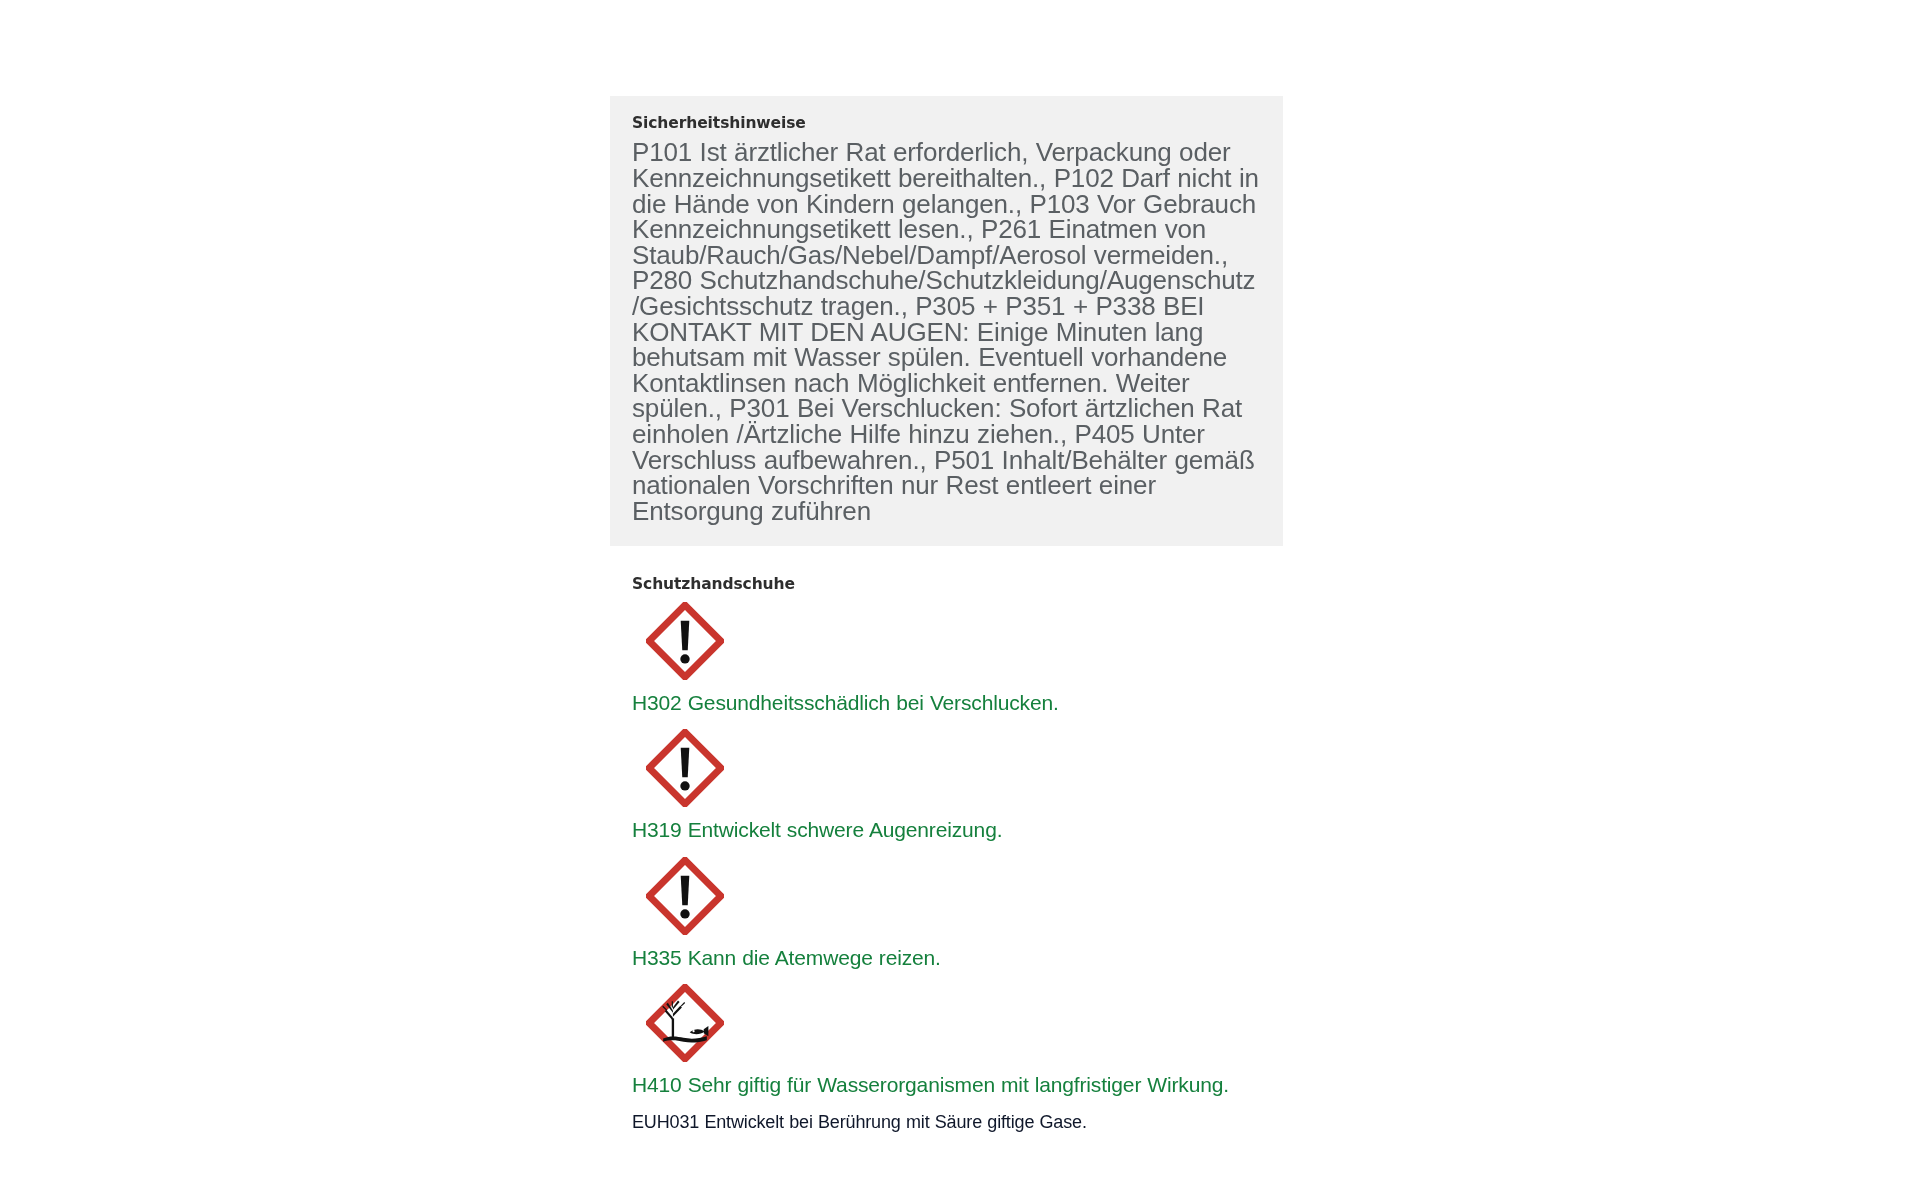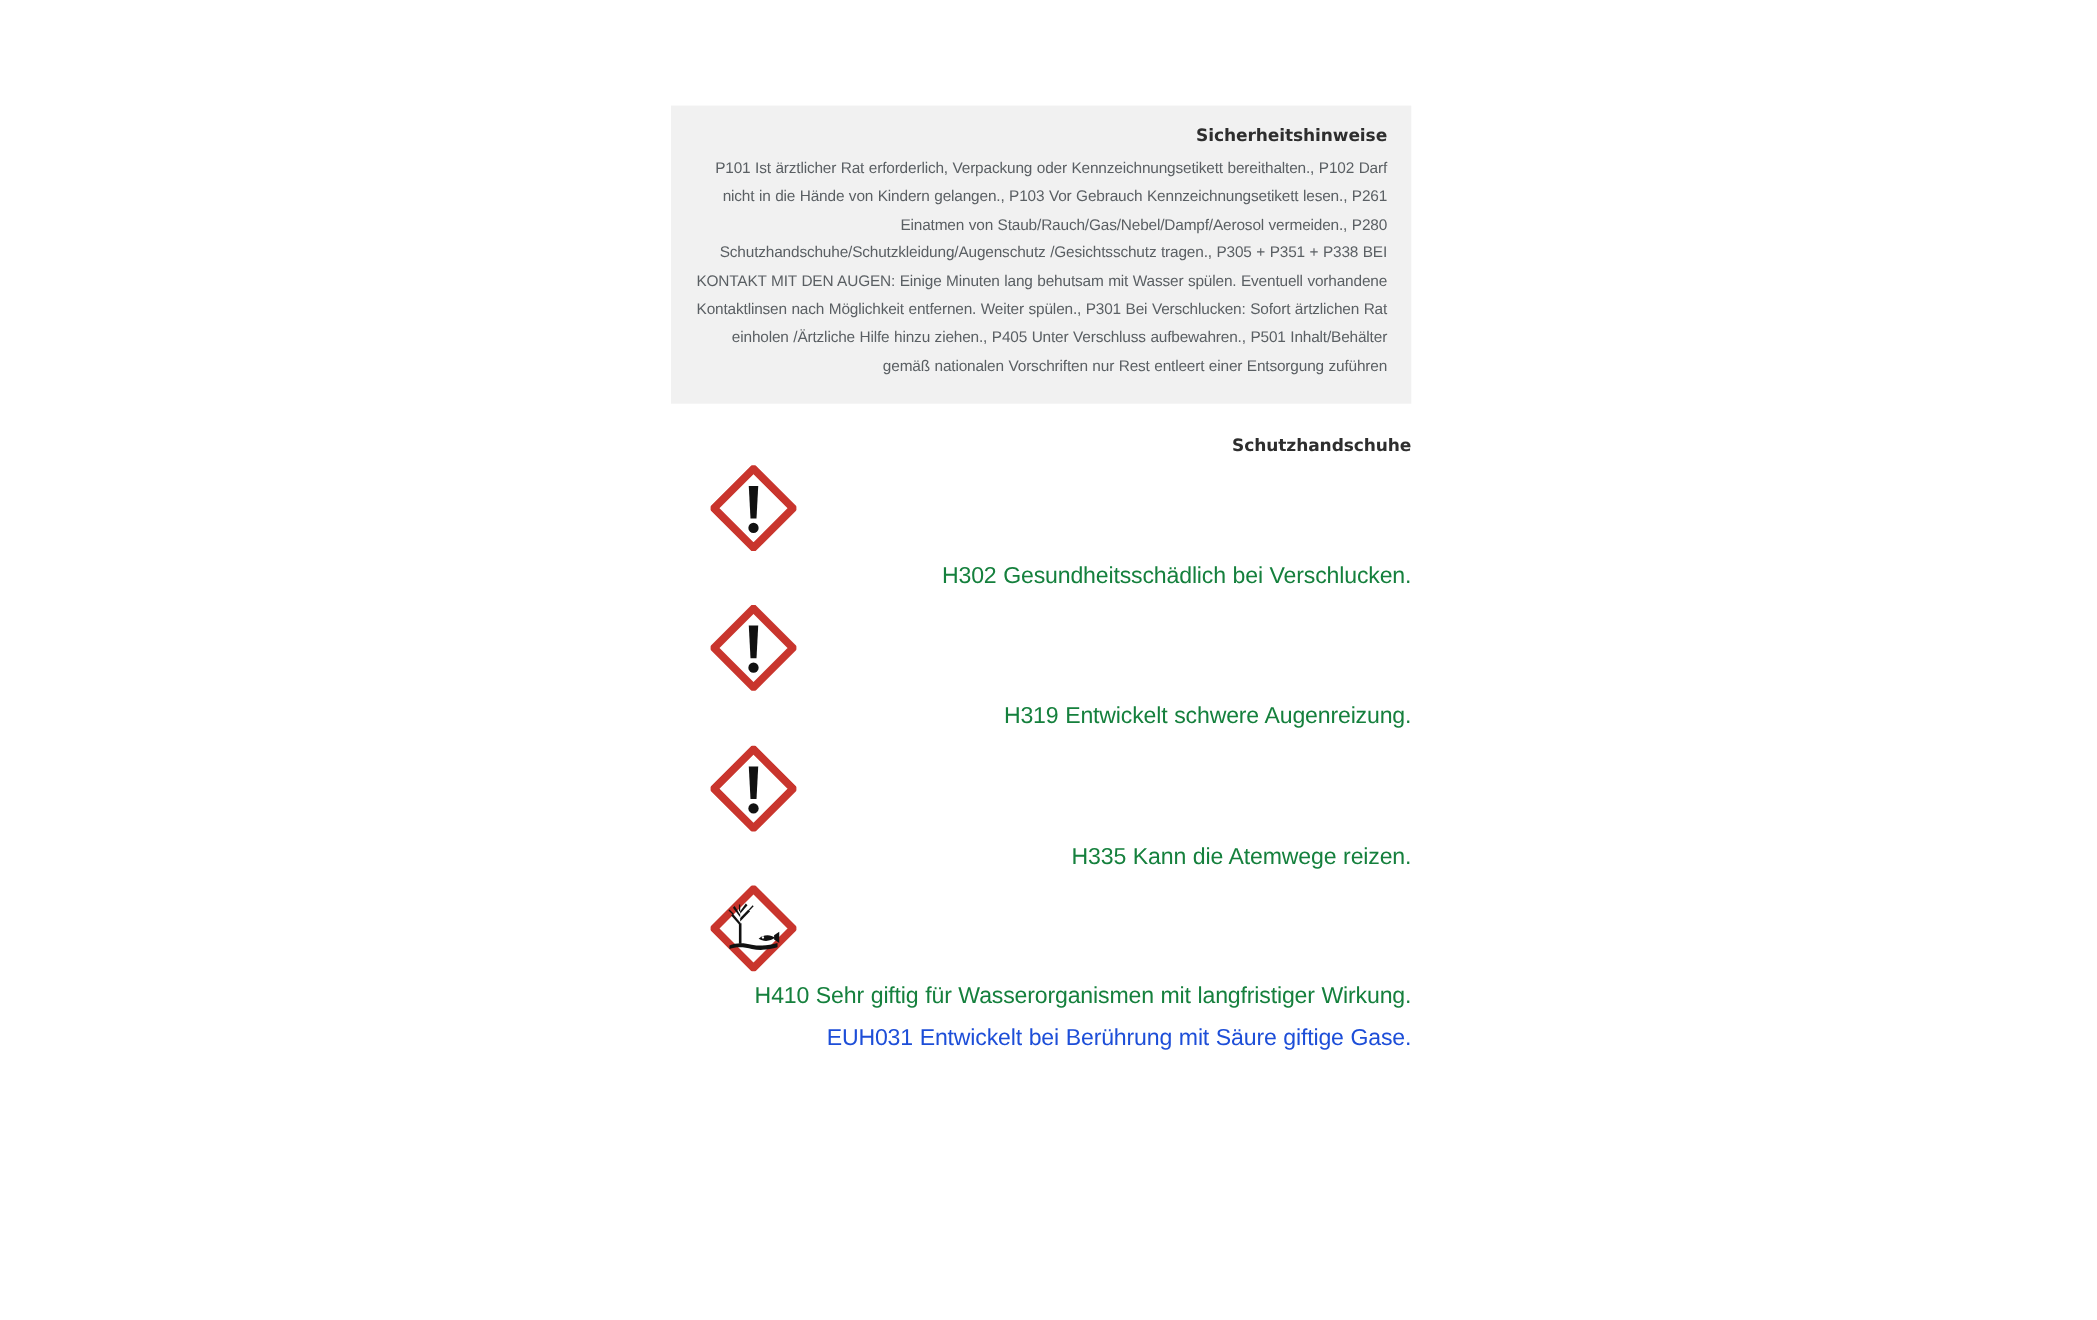--- a/index.html
+++ b/index.html
@@ -12,21 +12,20 @@
     background: #ffffff;
     font-family: "Liberation Sans", sans-serif;
     overflow: hidden;
   }
 
   .page {
     position: relative;
     width: 1906px;
     height: 1200px;
     background: #ffffff;
-    text-align: right;
   }
 
   .content-column {
     position: absolute;
     left: 610px;
     top: 96px;
     width: 673px;
   }
 
   
@@ -42,21 +41,21 @@
     font-weight: bold;
     font-size: 15.5px;
     line-height: 1.25;
     color: #2e2e2e;
     letter-spacing: -0.1px;
     margin: 0 0 7px 0;
   }
 
   .body-text {
     font-family: "Liberation Sans", sans-serif;
-    font-size: 14px;
+    font-size: 26px;
     line-height: 25.6px;
     color: #5a5f63;
     margin: 0;
     letter-spacing: -0.15px;
     word-spacing: 0.4px;
   }
 
   
   .hazard-section {
     margin-top: 29px;
@@ -90,23 +89,23 @@
     margin-top: 2px;
   }
 
   .hazard-entry .pictogram { margin-bottom: 10px; }
   .hazard-entry .hazard-text { margin-bottom: 14px; }
 
   .hazard-entry.last .hazard-text { margin-bottom: 12px; }
 
   .extra-statement {
     font-family: "Liberation Sans", sans-serif;
-    font-size: 21px;
+    font-size: 18px;
     line-height: 25.6px;
-    color: #1d4ed8;
+    color: #0f172a;
     margin: 0;
     letter-spacing: -0.15px;
     word-spacing: 0.4px;
   }
 </style>
 </head>
 <body>
 
 <div class="page">
   <div class="content-column">

